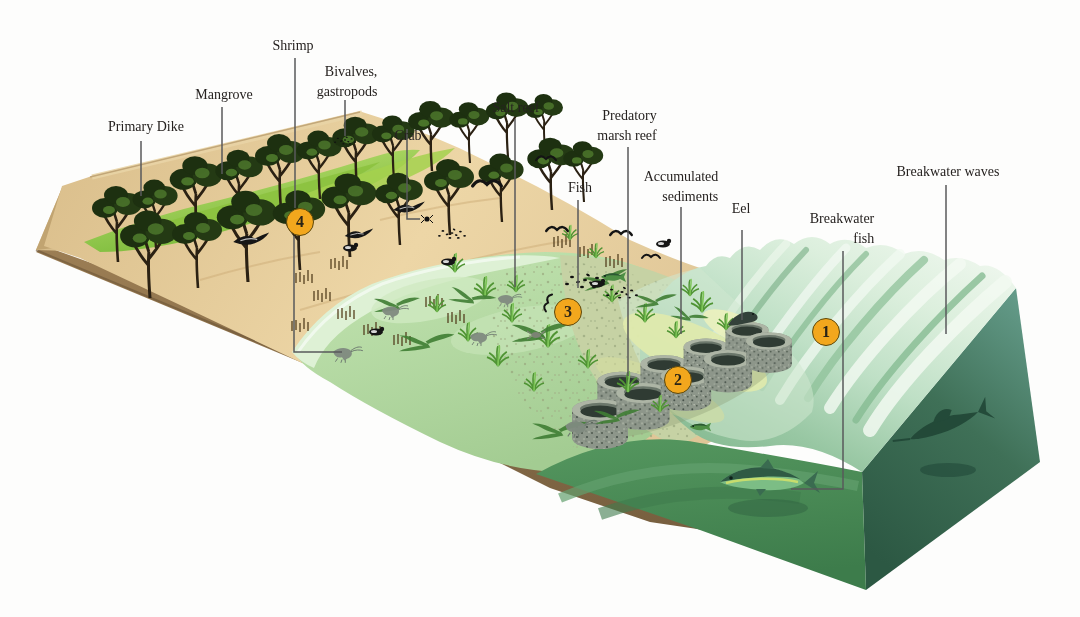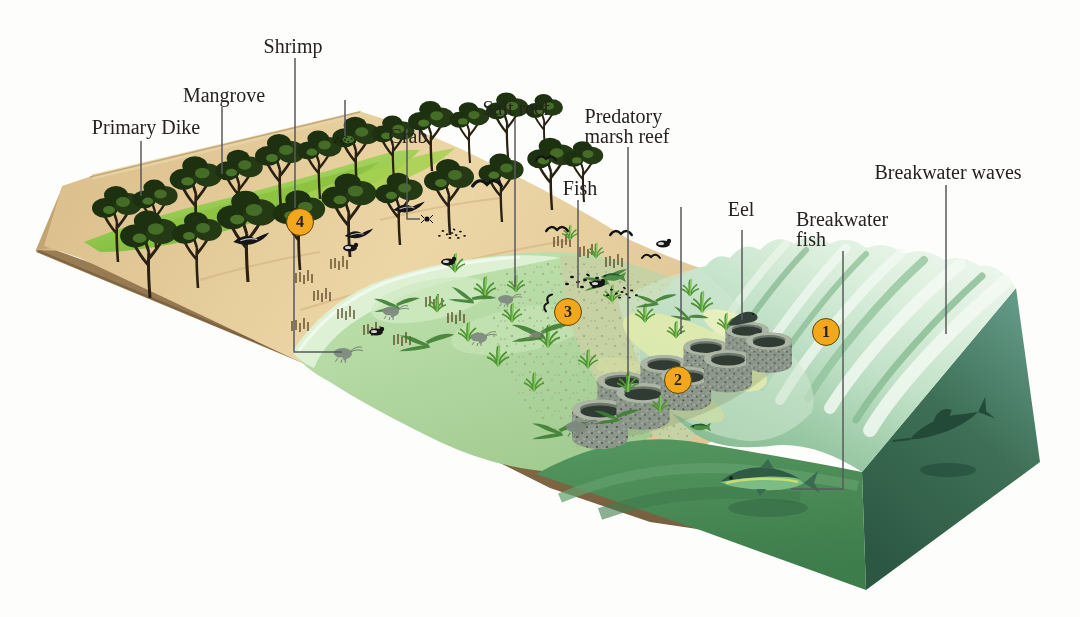--- a/index.html
+++ b/index.html
@@ -4,22 +4,22 @@
 <style>
   html,body{margin:0;padding:0;background:#fdfdfc;}
   .stage{
     position:relative;width:1080px;height:617px;background:#fdfdfc;overflow:hidden;
     font-family:"Liberation Serif","DejaVu Serif",serif;
   }
   .stage svg{position:absolute;left:0;top:0;}
   .leader{stroke:var(--leader-line,#58595b);stroke-width:1.5;fill:none;}
   .label{
     position:absolute;transform:translate(-50%,-50%);
-    color:var(--label-text,#262220);font-size:20px;line-height:20px;
-    text-align:left;white-space:nowrap;z-index:3;
+    color:var(--label-text,#262220);font-size:14px;line-height:20px;
+    text-align:right;white-space:nowrap;z-index:3;
   }
   .marker{
     position:absolute;transform:translate(-50%,-50%);
     width:26px;height:26px;border-radius:50%;
     background:var(--accent-orange,#F2A71D);
     border:1.6px solid var(--marker-border,#5d480c);
     display:flex;align-items:center;justify-content:center;
     font-size:16px;font-weight:600;color:#2a2416;z-index:4;
   }
 </style>
@@ -422,26 +422,34 @@
     <path class="leader" d="M681,207 V334"></path>
     <path class="leader" d="M742,230 V320"></path>
     <path class="leader" d="M843,251 V489 H791"></path>
     <path class="leader" d="M946,185 V334"></path>
   </g>
 </svg>
 
 <div class="label" style="left:146px;top:127px"><span>Primary Dike</span></div>
 <div class="label" style="left:224px;top:95px"><span>Mangrove</span></div>
 <div class="label" style="left:293px;top:46px"><span>Shrimp</span></div>
+<div class="label" style="left:347px;top:82px">
+  <div>Bivalves,</div>
+      <div>gastropods</div>
+</div>
 <div class="label" style="left:408px;top:136px"><span>Crab</span></div>
 <div class="label" style="left:516px;top:108px"><span>Salt reef</span></div>
 <div class="label" style="left:580px;top:188px"><span>Fish</span></div>
 <div class="label" style="left:627px;top:126px">
   <div>Predatory</div>
       <div>marsh reef</div>
+</div>
+<div class="label" style="left:681px;top:187px">
+  <div>Accumulated</div>
+      <div>sediments</div>
 </div>
 <div class="label" style="left:741px;top:209px"><span>Eel</span></div>
 <div class="label" style="left:842px;top:229px">
   <div>Breakwater</div>
       <div>fish</div>
 </div>
 <div class="label" style="left:948px;top:172px"><span>Breakwater waves</span></div>
 
 <div class="marker" style="left:826px;top:332px">
       <span>1</span>

